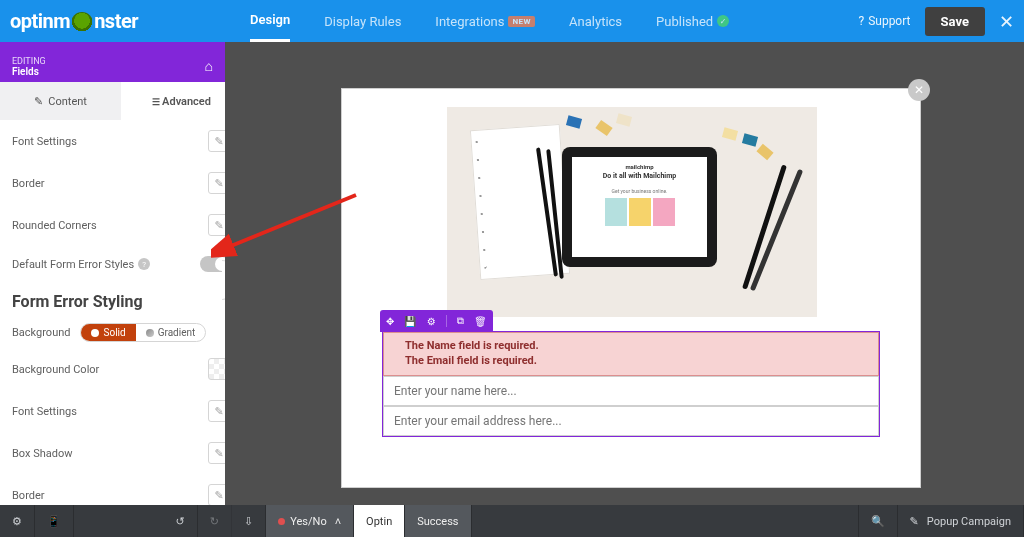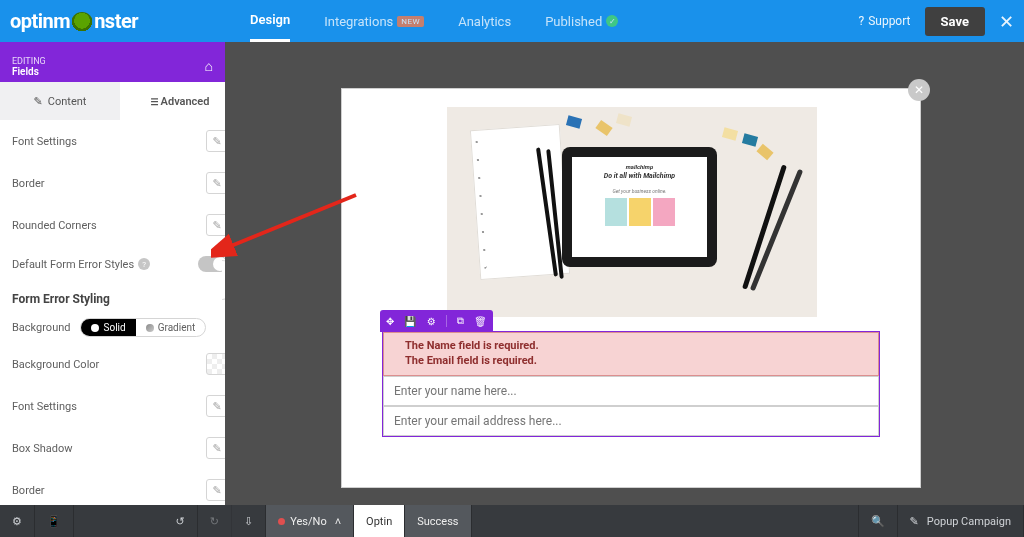--- a/index.html
+++ b/index.html
@@ -5,67 +5,67 @@
   * { box-sizing: border-box; margin: 0; padding: 0; font-family: -apple-system, BlinkMacSystemFont, "Segoe UI", Roboto, Arial, sans-serif; }
   html, body { width: 1024px; height: 537px; overflow: hidden; background: #fff; }
 
   
   .topbar { position: absolute; top: 0; left: 0; right: 0; height: 42px; background: #1991eb; display: flex; align-items: center; color: #fff; }
   .logo { width: 180px; display: flex; align-items: center; padding-left: 10px; font-weight: 700; font-size: 20px; letter-spacing: -0.5px; }
   .logo .monster { display: inline-block; width: 22px; height: 22px; background: radial-gradient(circle at 50% 40%, #5aa300 0 45%, #3b7200 46% 60%, transparent 61%); border-radius: 50%; position: relative; top: 2px; margin: 0 1px; }
   .navtabs { display: flex; gap: 34px; padding-left: 70px; font-size: 13px; height: 100%; align-items: center; }
   .navtab { opacity: .75; cursor: pointer; display: flex; align-items: center; height: 100%; }
   .navtab.active { opacity: 1; font-weight: 600; border-bottom: 3px solid #fff; }
-  .badge-new { background: #ff7a45; color: #fff; border-radius: 2px; font-size: 8px; font-weight: 400; padding: 1px 4px; margin-left: 4px; letter-spacing: .5px; }
+  .badge-new { background: #ff7a45; color: #fff; border-radius: 2px; font-size: 8px; font-weight: 700; padding: 1px 4px; margin-left: 4px; letter-spacing: .5px; }
   .pubcheck { display: inline-flex; width: 12px; height: 12px; border-radius: 50%; background: #4cd964; margin-left: 4px; align-items: center; justify-content: center; font-size: 8px; color: #fff; }
   .top-right { margin-left: auto; display: flex; align-items: center; gap: 14px; padding-right: 10px; }
   .support { font-size: 12px; opacity: .9; display: flex; align-items: center; gap: 4px; cursor: pointer; }
   .save-btn { background: #404040; color: #fff; border: none; padding: 7px 16px; border-radius: 3px; font-size: 13px; font-weight: 700; cursor: pointer; text-align: right; }
   .close-x { font-size: 18px; opacity: .9; cursor: pointer; }
 
   
   .editbar { position: absolute; top: 42px; left: 0; width: 225px; height: 48px; background: #8226d9; color: #fff; display: flex; align-items: center; padding: 0 12px; }
   .editbar small { font-size: 9px; opacity: .8; display: block; }
   .editbar .title { font-size: 10px; font-weight: 600; }
   .home-ic { margin-left: auto; font-size: 14px; cursor: pointer; }
 
   
-  .panel { position: absolute; top: 82px; bottom: 32px; left: 0; width: 243px; background: #fff; border-right: 3px solid #22c55e; overflow: hidden; }
+  .panel { position: absolute; top: 82px; bottom: 32px; left: 0; width: 243px; background: #fff; border-right: 1px solid #22c55e; overflow: hidden; }
   .panel-tabs { display: flex; height: 38px; }
   .ptab { flex: 1; display: flex; align-items: center; justify-content: center; gap: 5px; font-size: 11px; color: #555; cursor: pointer; background: #f0f0f2; }
   .ptab.active { background: #fff; font-weight: 600; }
   .panel-scroll { position: absolute; top: 38px; bottom: 0; left: 0; right: 0; overflow-y: auto; padding-bottom: 10px; }
   .prow { display: flex; align-items: center; justify-content: space-between; padding: 10px 12px; font-size: 11px; color: #606060; text-align: center; }
   .prow .edit-sq { width: 22px; height: 22px; border: 1px solid #d5d5d5; border-radius: 3px; display: flex; align-items: center; justify-content: center; color: #a5a5a5; cursor: pointer; }
   .prow .label { display: flex; align-items: center; gap: 4px; }
   .help-q { width: 12px; height: 12px; border-radius: 50%; background: #c6c6c6; color: #fff; font-size: 8px; display: inline-flex; align-items: center; justify-content: center; }
   .toggle { width: 30px; height: 16px; border-radius: 10px; background: #c5c5c5; position: relative; cursor: pointer; }
   .toggle::after { content: ""; position: absolute; right: 1px; top: 1px; width: 14px; height: 14px; border-radius: 50%; background: #fff; }
-  .sect-head { padding: 10px 12px 6px; font-size: 12px; font-weight: 700; color: #444; }
+  .sect-head { padding: 10px 12px 6px; font-size: 16px; font-weight: 700; color: #444; }
   .bg-mode { display: flex; align-items: center; gap: 10px; padding: 6px 12px; font-size: 11px; color: #606060; }
   .seg { display: flex; border-radius: 12px; overflow: hidden; border: 1px solid #d5d5d5; }
   .seg div { padding: 3px 10px; font-size: 10px; display: flex; align-items: center; gap: 4px; cursor: pointer; }
-  .seg .act { background: #000000; color: #fff; }
+  .seg .act { background: #c2410c; color: #fff; }
   .dot { width: 8px; height: 8px; border-radius: 50%; background: #fff; display: inline-block; }
   .dot.gr { background: linear-gradient(135deg, #888, #ccc); }
   .swatch { width: 22px; height: 22px; border: 1px solid #d5d5d5; border-radius: 3px; background:
      repeating-conic-gradient(#eee 0 25%, #fff 0 50%) 50% / 10px 10px; cursor: pointer; }
   
   .fake-scroll { position: absolute; right: 0; top: 82px; width: 7px; height: 200px; background: #bcbcbc; border-radius: 4px; }
 
   
   .collapse-handle { position: absolute; left: 222px; top: 260px; width: 14px; height: 40px; background: #fff; border: 1px solid #ddd; border-left: none; border-radius: 0 20px 20px 0; display: flex; align-items: center; justify-content: center; font-size: 10px; color: #888; cursor: pointer; }
 
   
   .canvas-area { position: absolute; top: 42px; bottom: 32px; left: 225px; right: 0; background: #4f4f4f; }
   .canvas-inner { position: absolute; top: 46px; left: 116px; width: 580px; height: 400px; background: #fff; border: 1px solid #cfcfcf; }
   .close-bubble { position: absolute; right: -10px; top: -10px; width: 22px; height: 22px; border-radius: 50%; background: #c9c9c9; color: #fff; display: flex; align-items: center; justify-content: center; font-size: 12px; cursor: pointer; }
   .hero { position: absolute; top: 18px; left: 105px; width: 370px; height: 210px; background: #efeae4; overflow: hidden; }
   .hero .pad { position: absolute; left: 115px; top: 40px; width: 155px; height: 120px; background: #1b1b1b; border-radius: 8px; display: flex; align-items: center; justify-content: center; }
-  .hero .screen { width: 135px; height: 100px; background: #fff; font-size: 6px; color: #333; text-align: center; padding-top: 6px; font-style: italic; }
+  .hero .screen { width: 135px; height: 100px; background: #fff; font-size: 6px; color: #333; text-align: center; padding-top: 6px; }
   .hero .screen .mc-logo { font-weight: 700; font-size: 6px; margin-bottom: 2px; }
   .hero .screen .mc-title { font-weight: 700; font-size: 7px; margin-bottom: 8px; }
   .hero .screen .mc-sub { font-size: 5px; color: #777; margin-bottom: 4px; }
   .hero .screen .mc-boxes { display: flex; justify-content: center; gap: 2px; }
   .hero .screen .mc-boxes span { width: 22px; height: 28px; display: inline-block; }
   .hero .screen .mc-boxes span:nth-child(1){ background:#b5e0df; } .hero .screen .mc-boxes span:nth-child(2){ background:#f6d36b; } .hero .screen .mc-boxes span:nth-child(3){ background:#f4a7c1; }
   .hero .paper { position: absolute; left: 28px; top: 20px; width: 90px; height: 150px; background: #fff; border: 1px solid #e1ddd7; transform: rotate(-4deg); }
   .hero .paper::before { content: ""; position: absolute; left: 4px; top: 10px; bottom: 10px; width: 2px; background: repeating-linear-gradient(#999 0 2px, transparent 2px 18px); }
   .pen { position: absolute; background: #111; border-radius: 3px; }
   .pen.a { width: 4px; height: 130px; left: 98px; top: 40px; transform: rotate(-8deg); }
@@ -102,20 +102,21 @@
 <body>
 
 <div class="topbar">
   <div class="logo">
     <span>optinm</span>
     <span class="monster"></span>
     <span>nster</span>
   </div>
   <div class="navtabs">
     <div class="navtab active">Design</div>
+    <div class="navtab">Display Rules</div>
     <div class="navtab">
       <span>Integrations</span>
       <span class="badge-new">NEW</span>
     </div>
     <div class="navtab">Analytics</div>
     <div class="navtab">
       <span>Published</span>
       <span class="pubcheck">✓</span>
     </div>
   </div>

